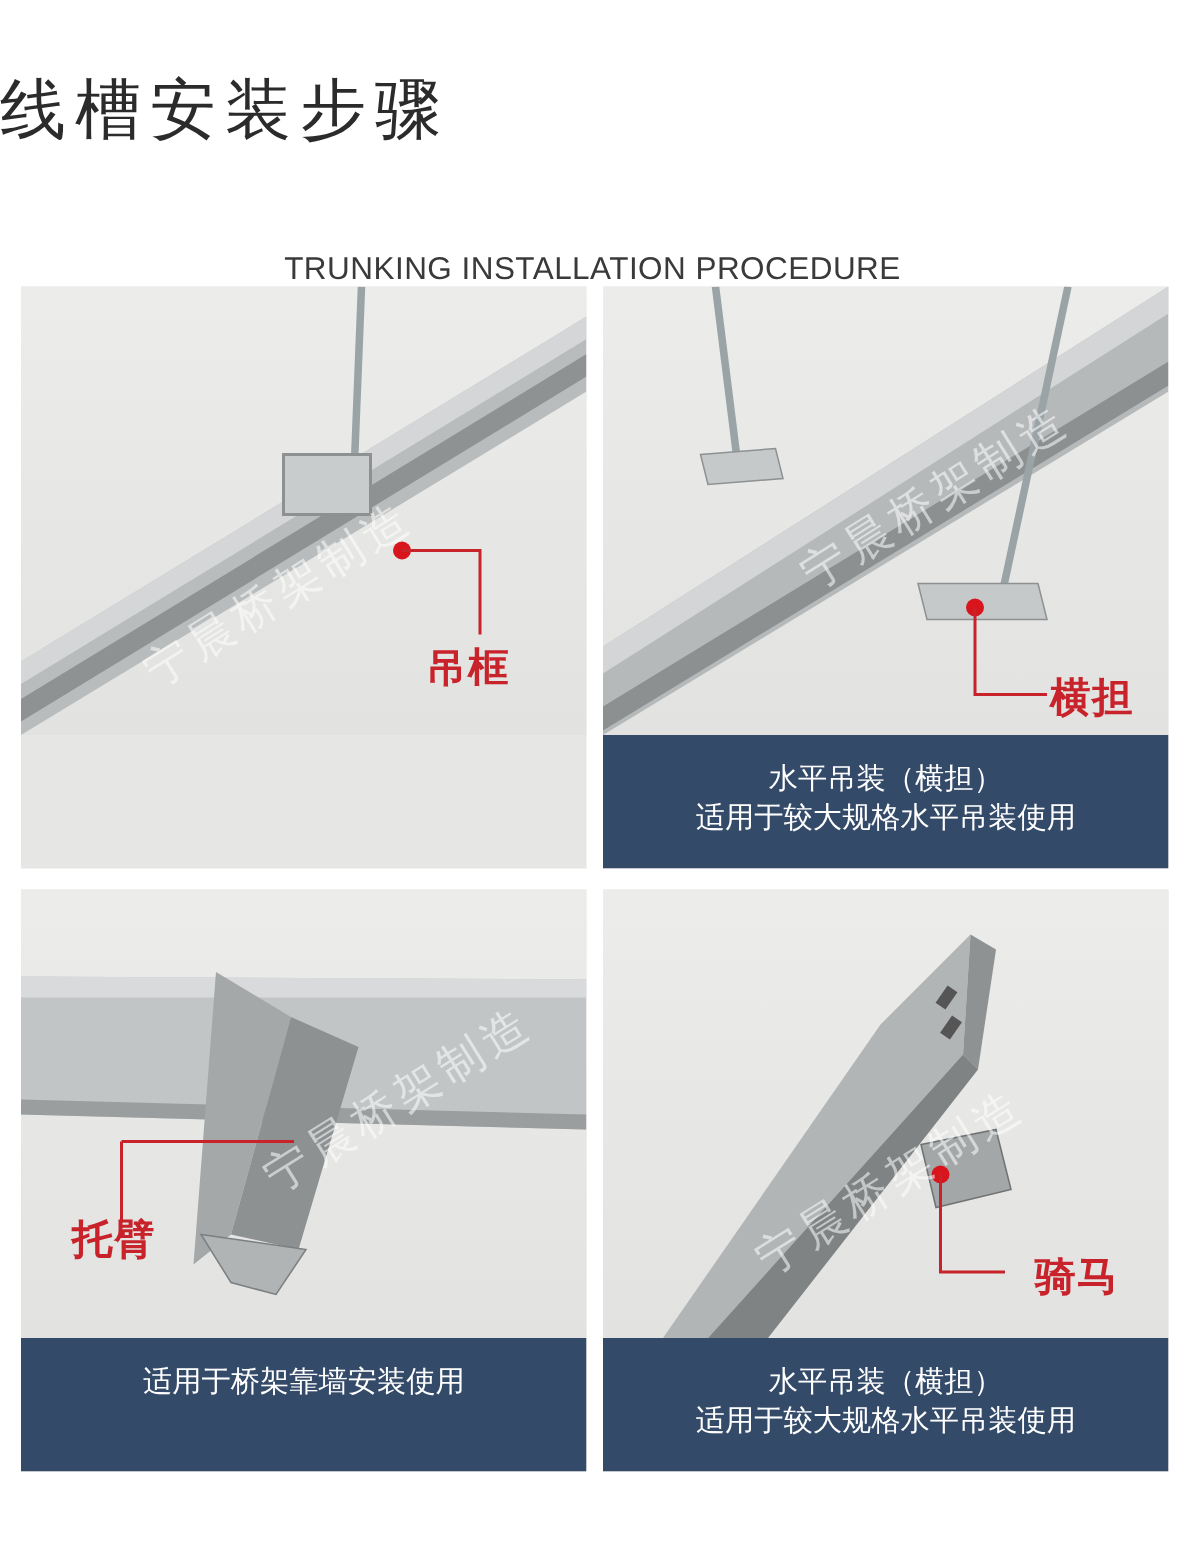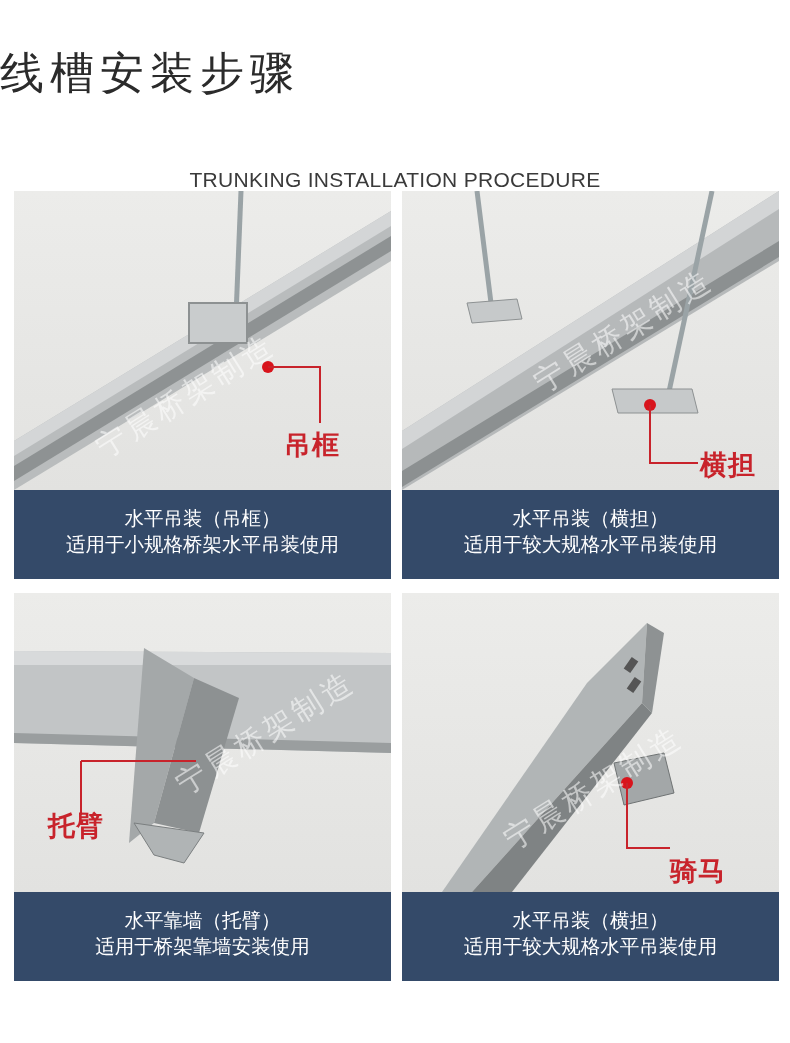--- a/index.html
+++ b/index.html
@@ -30,24 +30,20 @@
       <polygon points="0,250 377,20 377,70 0,299" fill="#b9bcbd"></polygon>
       <polygon points="0,250 377,20 377,35 0,265" fill="#d4d6d7"></polygon>
       <polygon points="0,275 377,45 377,60 0,290" fill="#8e9293"></polygon>
       <line x1="227" y1="0" x2="222" y2="125" stroke="#9aa3a6" stroke-width="5"></line>
       <rect x="175" y="112" width="58" height="40" fill="#c9cccd" stroke="#8d9192" stroke-width="2"></rect>
       <circle cx="254" cy="176" r="6" fill="#d8141c"></circle>
       <polyline points="254,176 306,176 306,232" fill="none" stroke="#c8232b" stroke-width="2"></polyline>
     </svg>
     <div class="watermark" style="left:70px;top:185px;">宁晨桥架制造</div>
     <div class="callout" style="left:270px;top:236px;text-align:right;">吊框</div>
-  </div>
-  <div class="caption">
-    <div>水平吊装（吊框）</div>
-    <div>适用于小规格桥架水平吊装使用</div>
   </div>
 </div>
 
 <div class="panel p2">
   <div class="photo">
     <svg width="377" height="299" viewBox="0 0 377 299">
       <polygon points="0,240 377,0 377,70 0,299" fill="#b6b9ba"></polygon>
       <polygon points="0,240 377,0 377,18 0,258" fill="#d3d5d6"></polygon>
       <polygon points="0,280 377,50 377,66 0,296" fill="#8c9091"></polygon>
       <line x1="75" y1="0" x2="90" y2="120" stroke="#9aa3a6" stroke-width="5"></line>
@@ -75,37 +71,36 @@
       <polygon points="130,55 180,85 140,230 115,250" fill="#a4a8a9"></polygon>
       <polygon points="180,85 225,105 185,240 140,230" fill="#8d9192"></polygon>
       <polygon points="120,230 190,240 170,270 140,262" fill="#b0b4b5" stroke="#7b7f80"></polygon>
       <polyline points="67,168 182,168" fill="none" stroke="#c8232b" stroke-width="2"></polyline>
       <polyline points="67,168 67,222" fill="none" stroke="#c8232b" stroke-width="2"></polyline>
     </svg>
     <div class="watermark" style="left:150px;top:120px;">宁晨桥架制造</div>
     <div class="callout" style="left:34px;top:215px;">托臂</div>
   </div>
   <div class="caption">
-    <div>水平靠墙（托臂）</div>
     <div>适用于桥架靠墙安装使用</div>
   </div>
 </div>
 
 <div class="panel p4">
   <div class="photo">
     <svg width="377" height="299" viewBox="0 0 377 299">
       <polygon points="185,90 245,30 240,110 70,299 40,299" fill="#b1b5b6"></polygon>
       <polygon points="245,30 262,40 250,120 240,110" fill="#8e9293"></polygon>
       <polygon points="240,110 250,120 110,299 70,299" fill="#7f8384"></polygon>
       <rect x="222" y="68" width="14" height="8" fill="#555" transform="rotate(-55 229 72)"></rect>
       <rect x="225" y="88" width="14" height="8" fill="#555" transform="rotate(-55 232 92)"></rect>
       <polygon points="212,170 262,160 272,200 222,212" fill="#a3a7a8" stroke="#6f7374"></polygon>
       <circle cx="225" cy="190" r="6" fill="#d8141c"></circle>
       <polyline points="225,190 225,255 268,255" fill="none" stroke="#c8232b" stroke-width="2"></polyline>
     </svg>
     <div class="watermark" style="left:90px;top:175px;">宁晨桥架制造</div>
-    <div class="callout" style="left:268px;top:240px;margin-top:20px;">骑马</div>
+    <div class="callout" style="left:288px;top:240px;">骑马</div>
   </div>
   <div class="caption">
     <div>水平吊装（横担）</div>
     <div>适用于较大规格水平吊装使用</div>
   </div>
 </div>
 
 </body></html>

